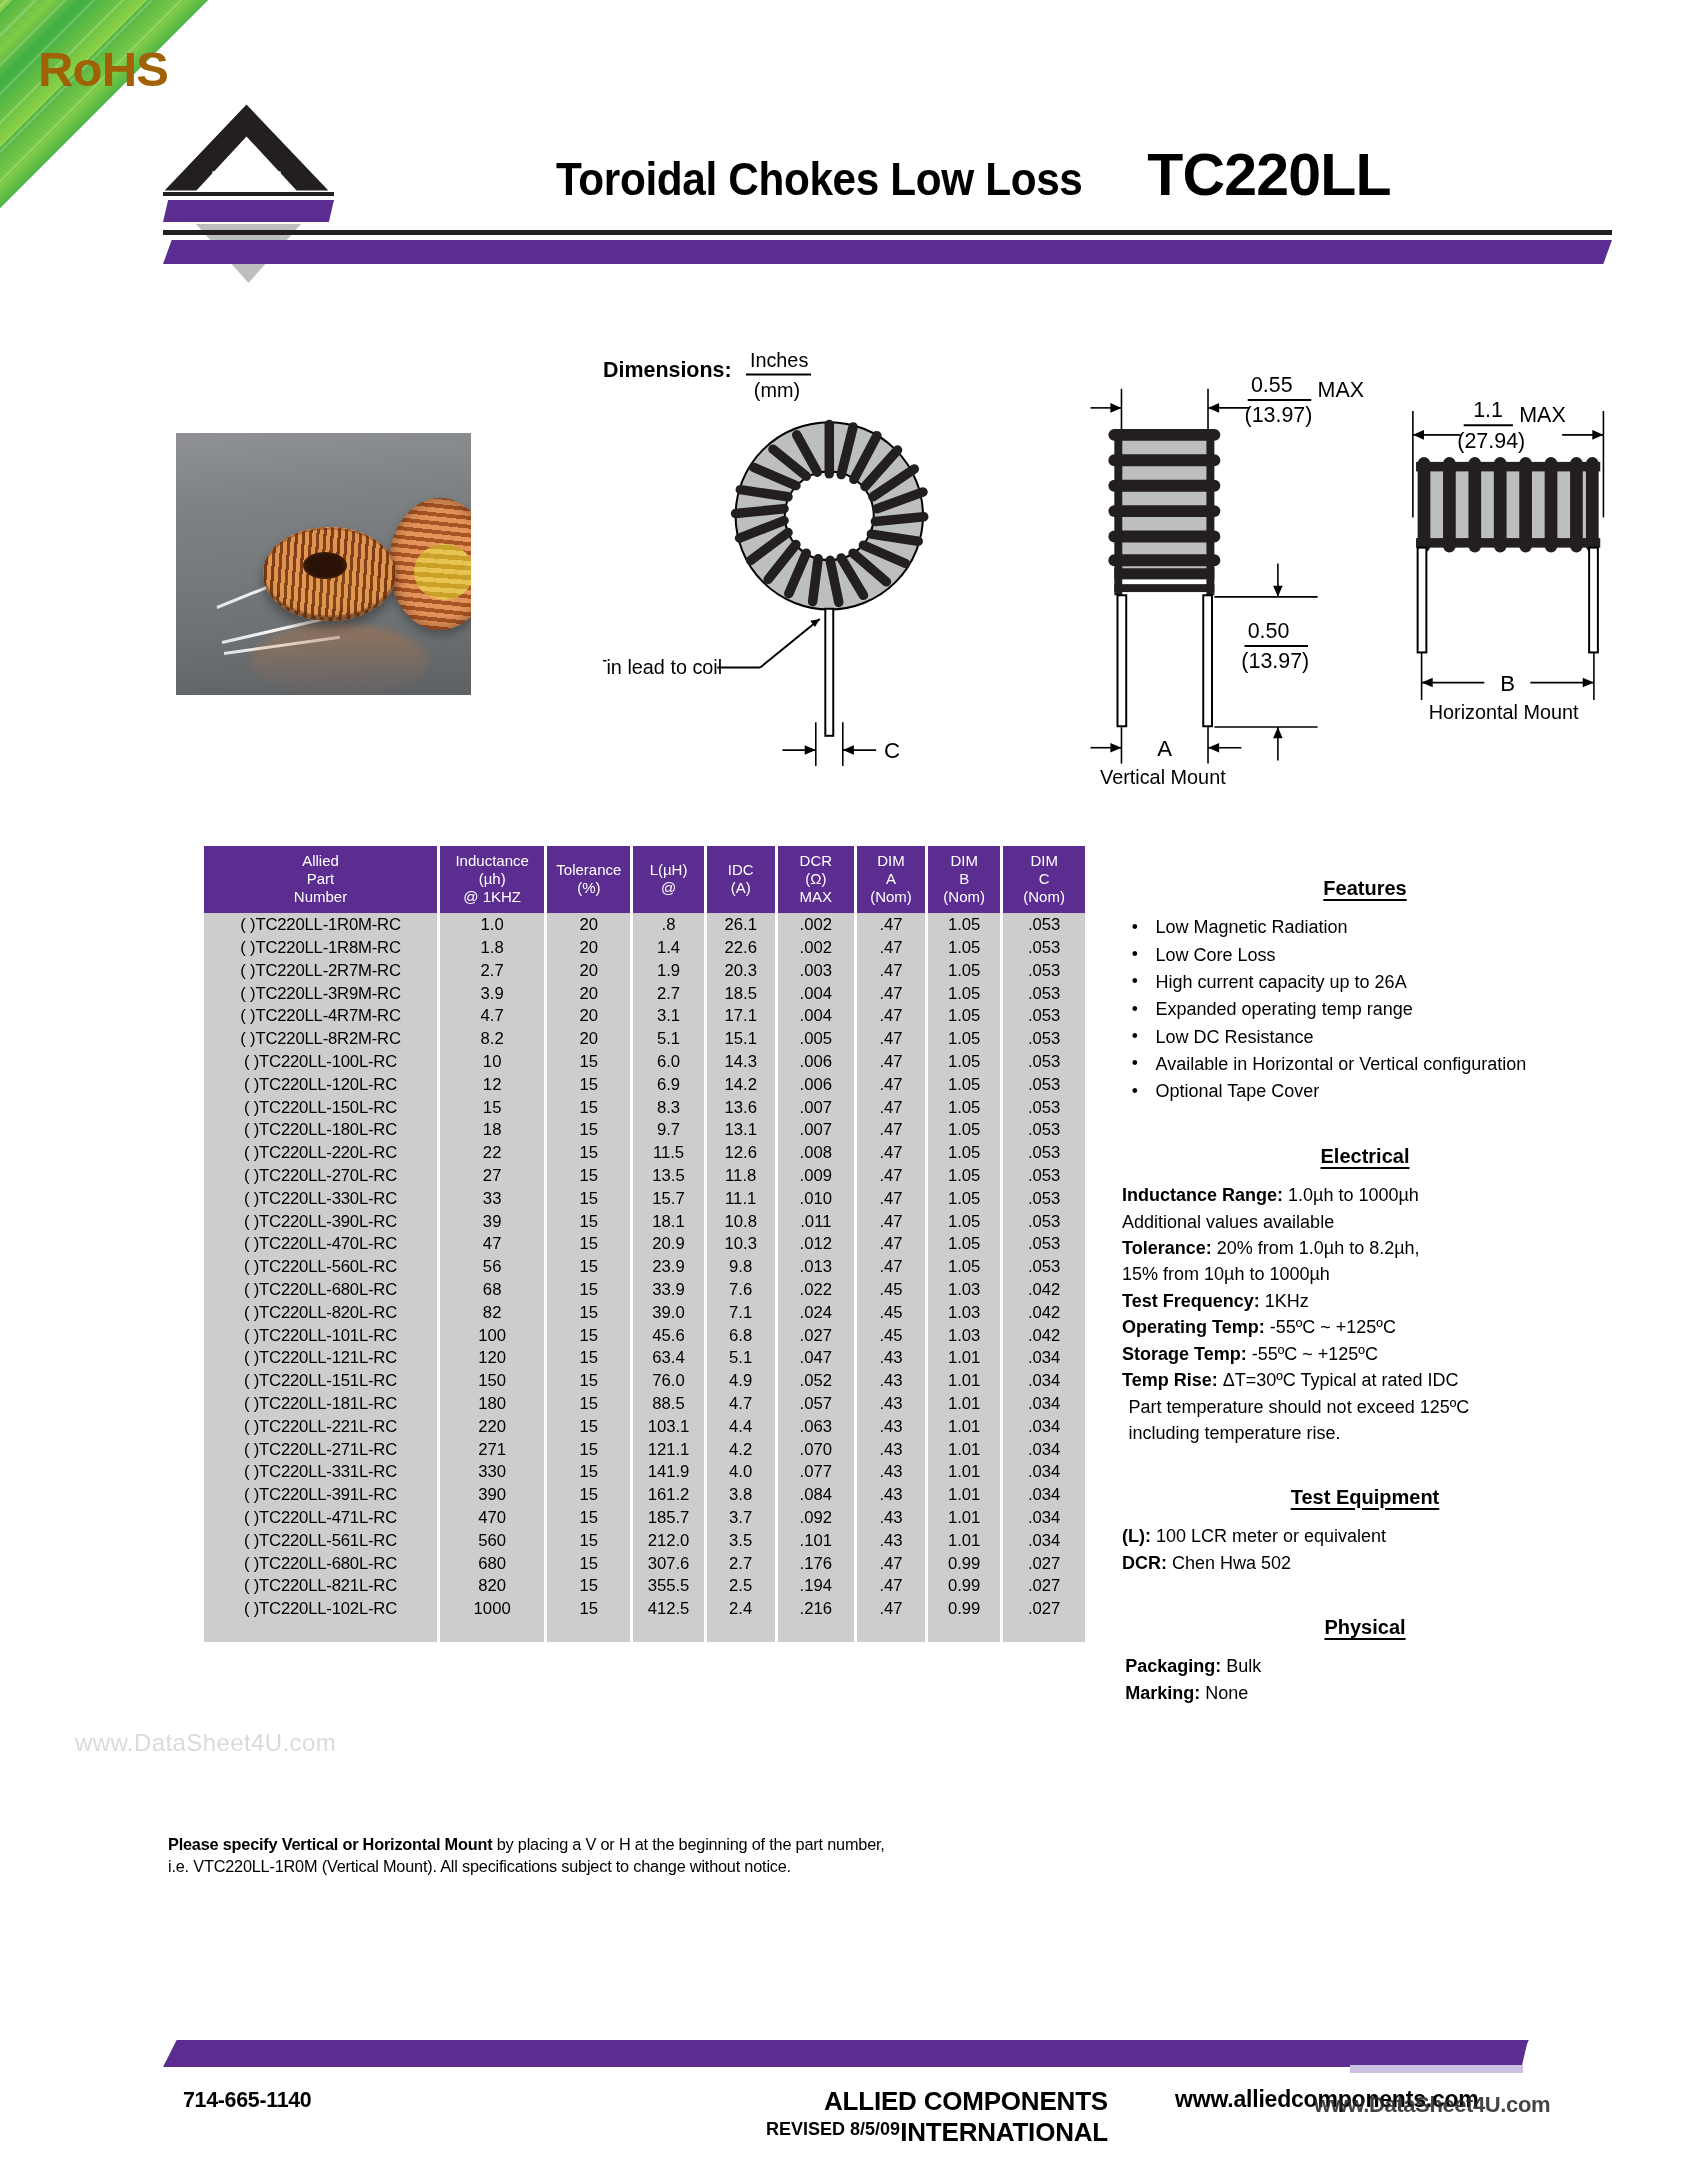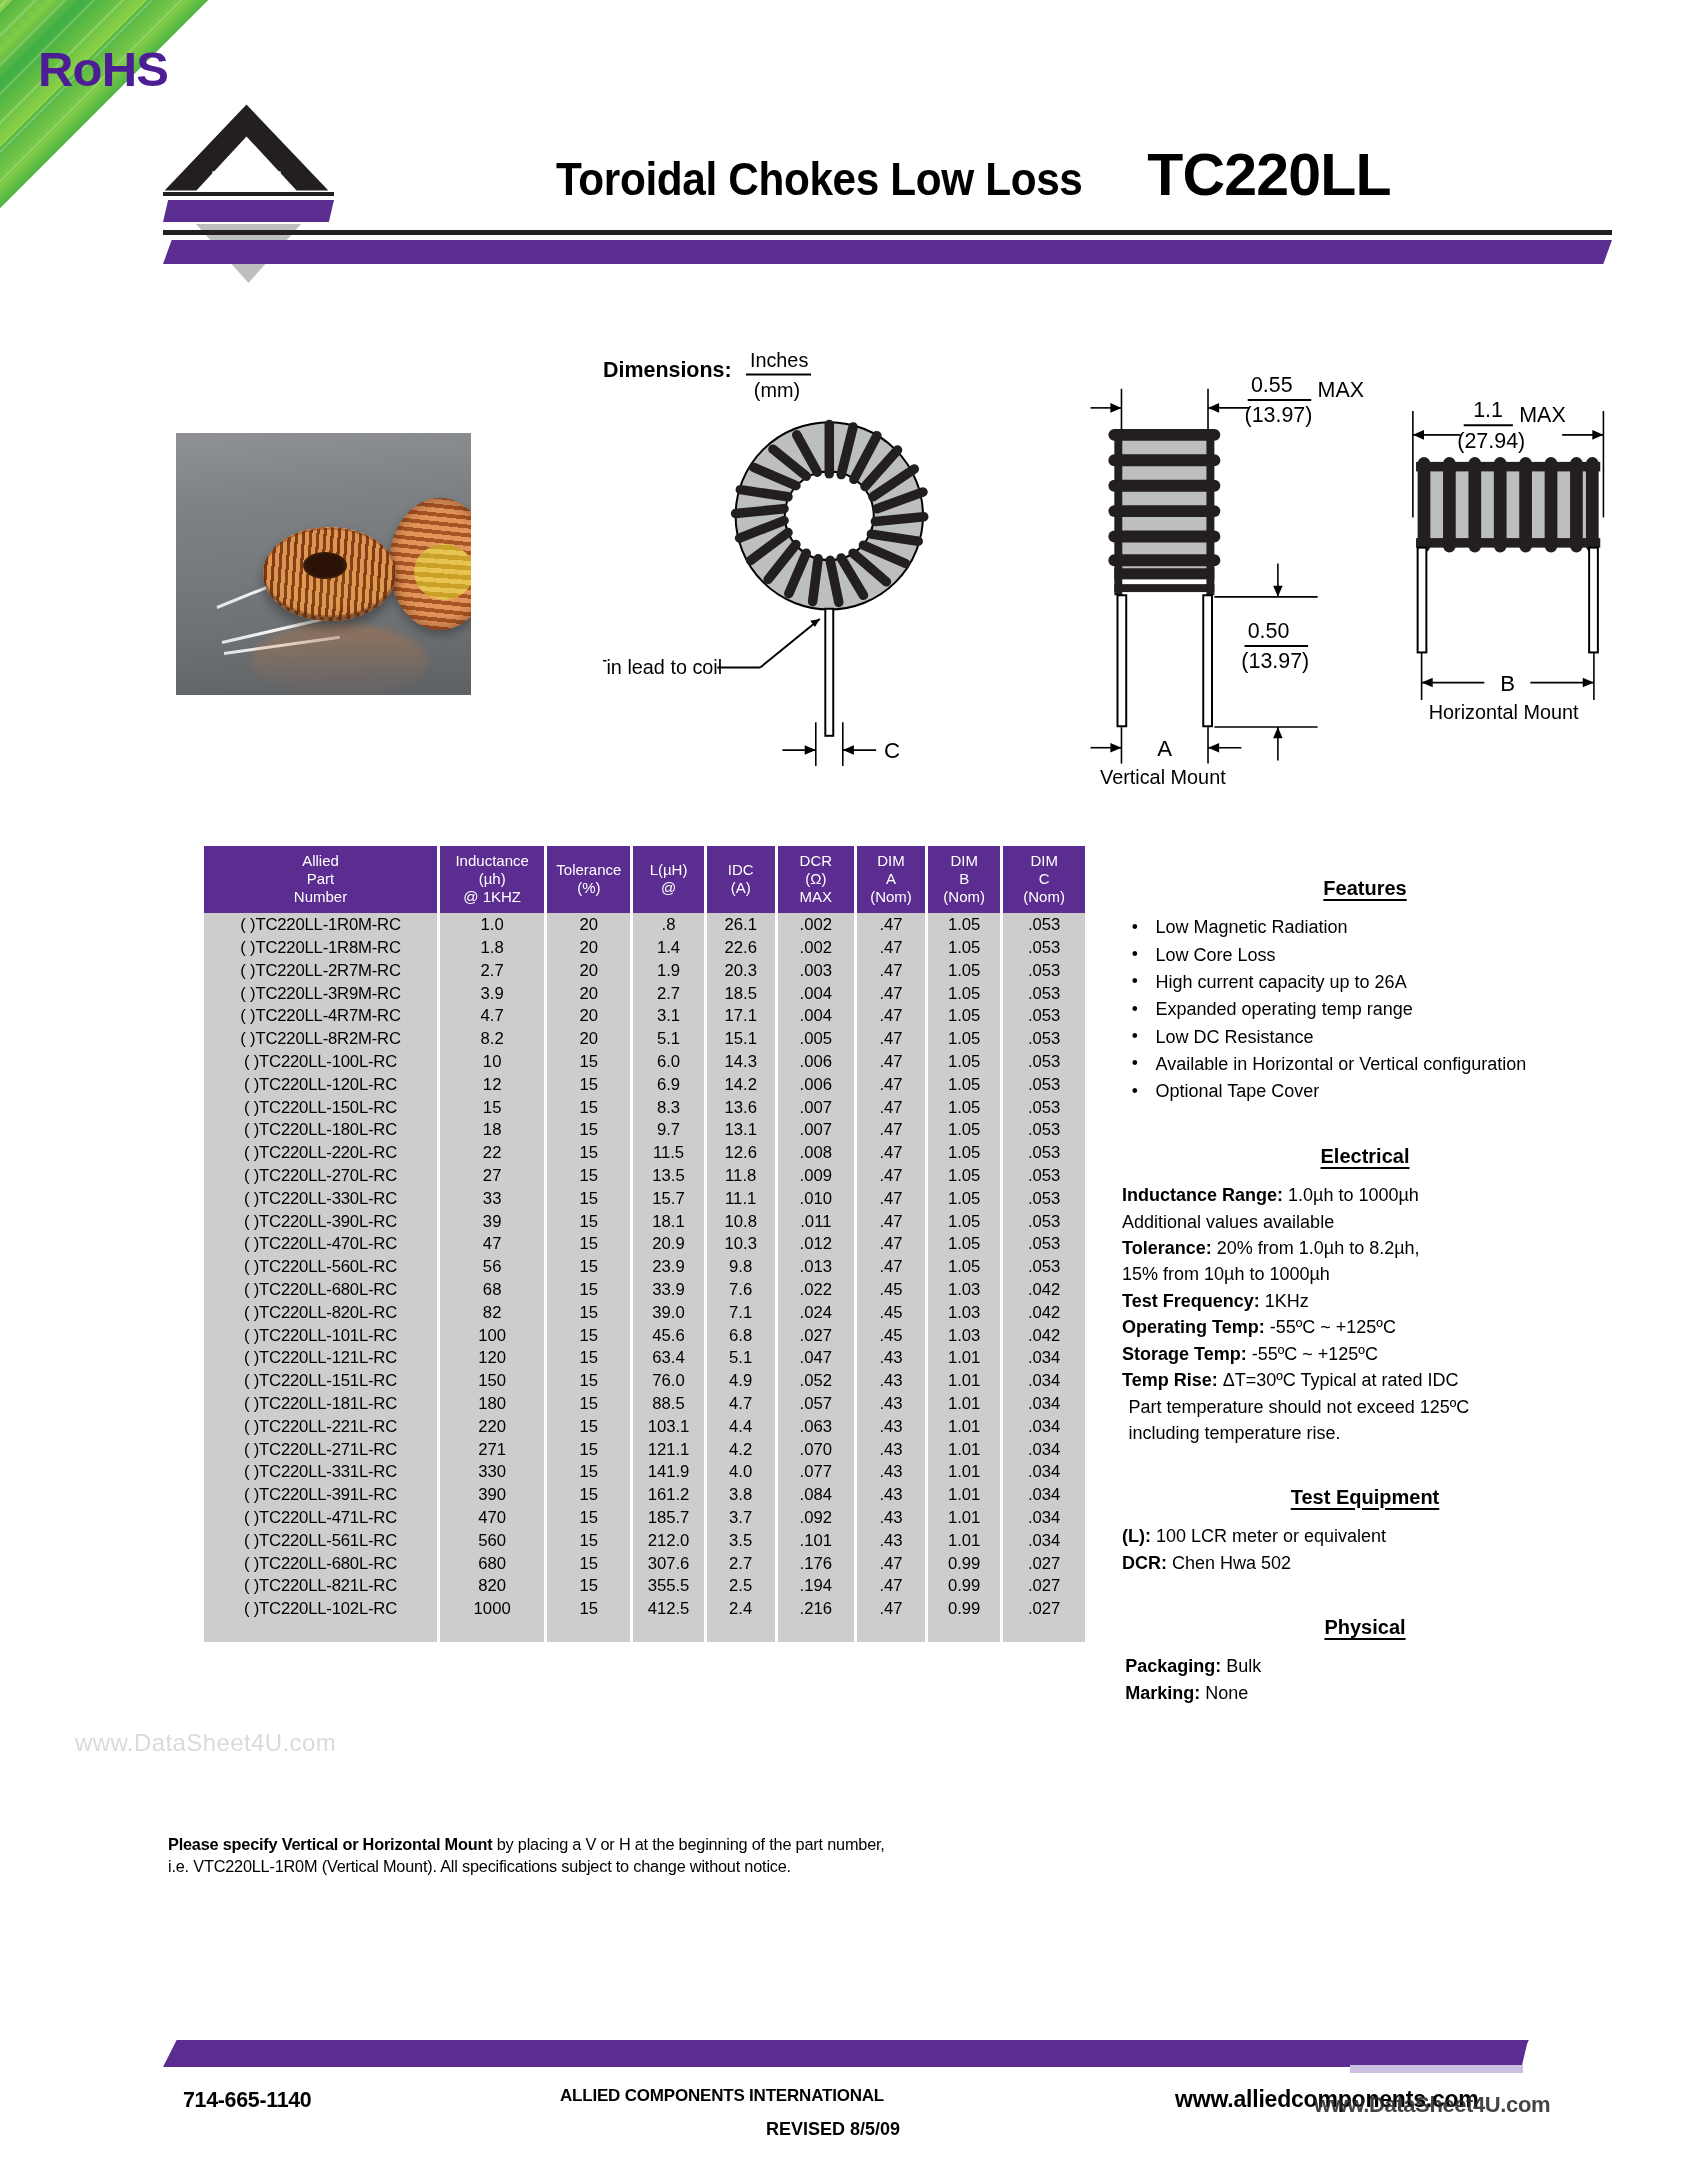--- a/index.html
+++ b/index.html
@@ -19,21 +19,21 @@
       repeating-linear-gradient(-45deg,
         rgba(255,255,255,.18) 0px, rgba(255,255,255,.18) 2.4px,
         rgba(0,0,0,0) 2.4px, rgba(0,0,0,0) 20.6px),
       repeating-linear-gradient(-45deg,
         #8ed24a 0px, #63bd43 24px, #3fae46 46px, #7ecb46 68px, #55b645 95px),
       #4eb748;
     clip-path:polygon(0 0,100% 0,0 100%);
   }
   .rohs-text{
     position:absolute;left:38px;top:41px;
-    font-size:49px;font-weight:bold;color:#4c1d95;letter-spacing:-0.8px;
+    font-size:49px;font-weight:bold;color:#a16207;letter-spacing:-0.8px;
     font-family:"Liberation Sans", sans-serif;
   }
   .logo{position:absolute;left:163px;top:103px;width:230px;height:143px;}
   .logo-a{position:absolute;left:0;top:0;width:167px;height:87px;}
   .logo-a svg{display:block;}
   .logo-bar-black{position:absolute;left:0;top:89px;width:171px;height:4px;background:#231f20;}
   .logo-bar-purple{
     position:absolute;left:0;top:97px;width:171px;height:22px;background:#5c2d91;
     clip-path:polygon(3% 0,100% 0,97% 100%,0 100%);
   }
@@ -136,21 +136,21 @@
   .ft-bar{
     position:absolute;left:163px;top:0;width:1366px;height:27px;background:#5c2d91;
     clip-path:polygon(1% 0,100% 0,98.8% 100%,0 100%);
   }
   .ft-bar2{
     position:absolute;left:1314px;top:0;width:214px;height:27px;background:#5c2d91;
     clip-path:polygon(2% 0,100% 0,97% 100%,0 100%);
   }
   .ft-shadow{position:absolute;left:1350px;top:25.4px;width:173px;height:8px;background:#cdbfe0;}
   .ft-phone{position:absolute;left:183px;top:48px;font-size:21.4px;font-weight:bold;letter-spacing:-0.3px;}
-  .ft-company{position:absolute;left:560px;top:46px;width:492px;text-align:left;font-size:17px;font-weight:bold;letter-spacing:-0.2px;}
+  .ft-company{position:absolute;left:616px;top:46px;width:492px;text-align:right;font-size:26px;font-weight:bold;letter-spacing:-0.2px;}
   .ft-rev{position:absolute;left:587px;top:79px;width:492px;text-align:center;font-size:18px;font-weight:bold;}
   .ft-url{position:absolute;left:1175px;top:46px;font-size:23px;font-weight:bold;letter-spacing:-0.2px;}
   .wm-footer{
     position:absolute;left:1314px;top:52px;font-size:22px;font-weight:bold;
     color:#2b2b2b;opacity:.88;letter-spacing:-0.4px;
   }
   .wm-mid{
     position:absolute;left:75px;top:1729px;font-size:24px;color:#bdbdbd;
     opacity:.55;letter-spacing:0.4px;
   }

